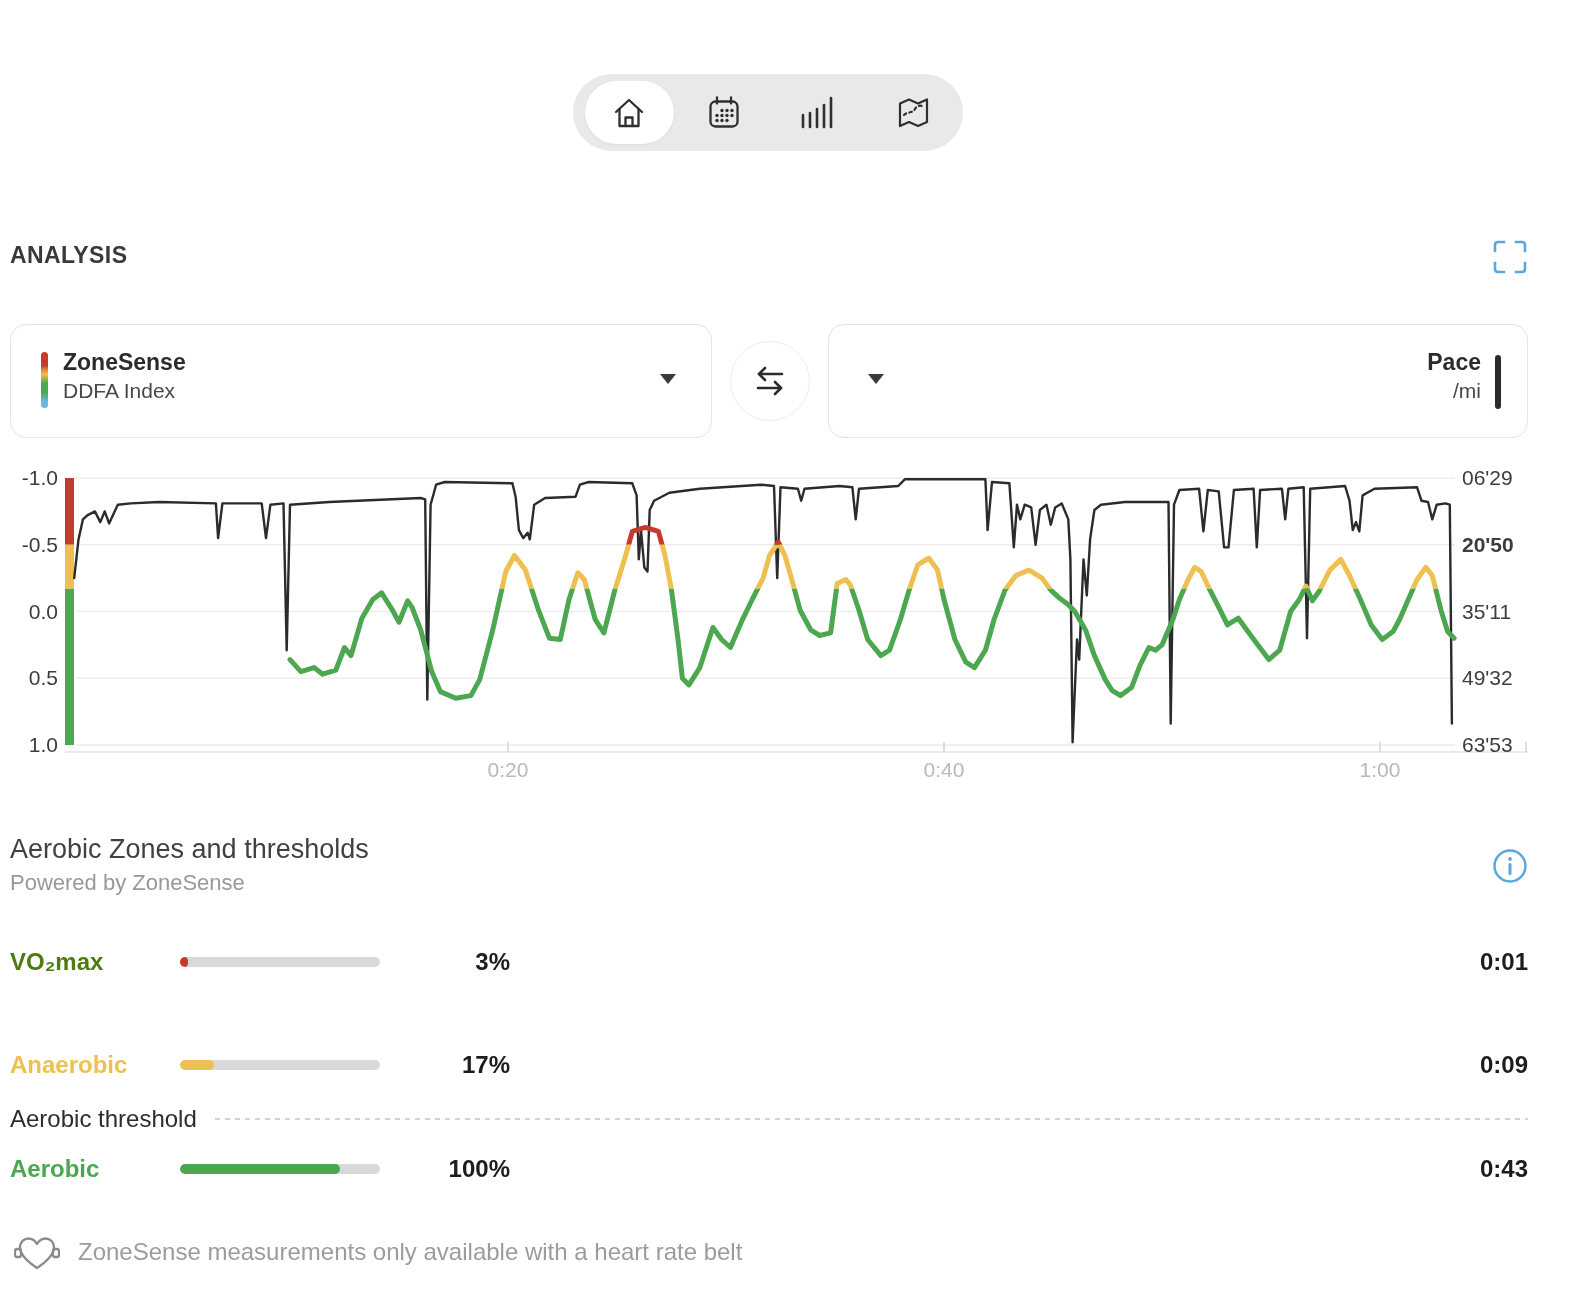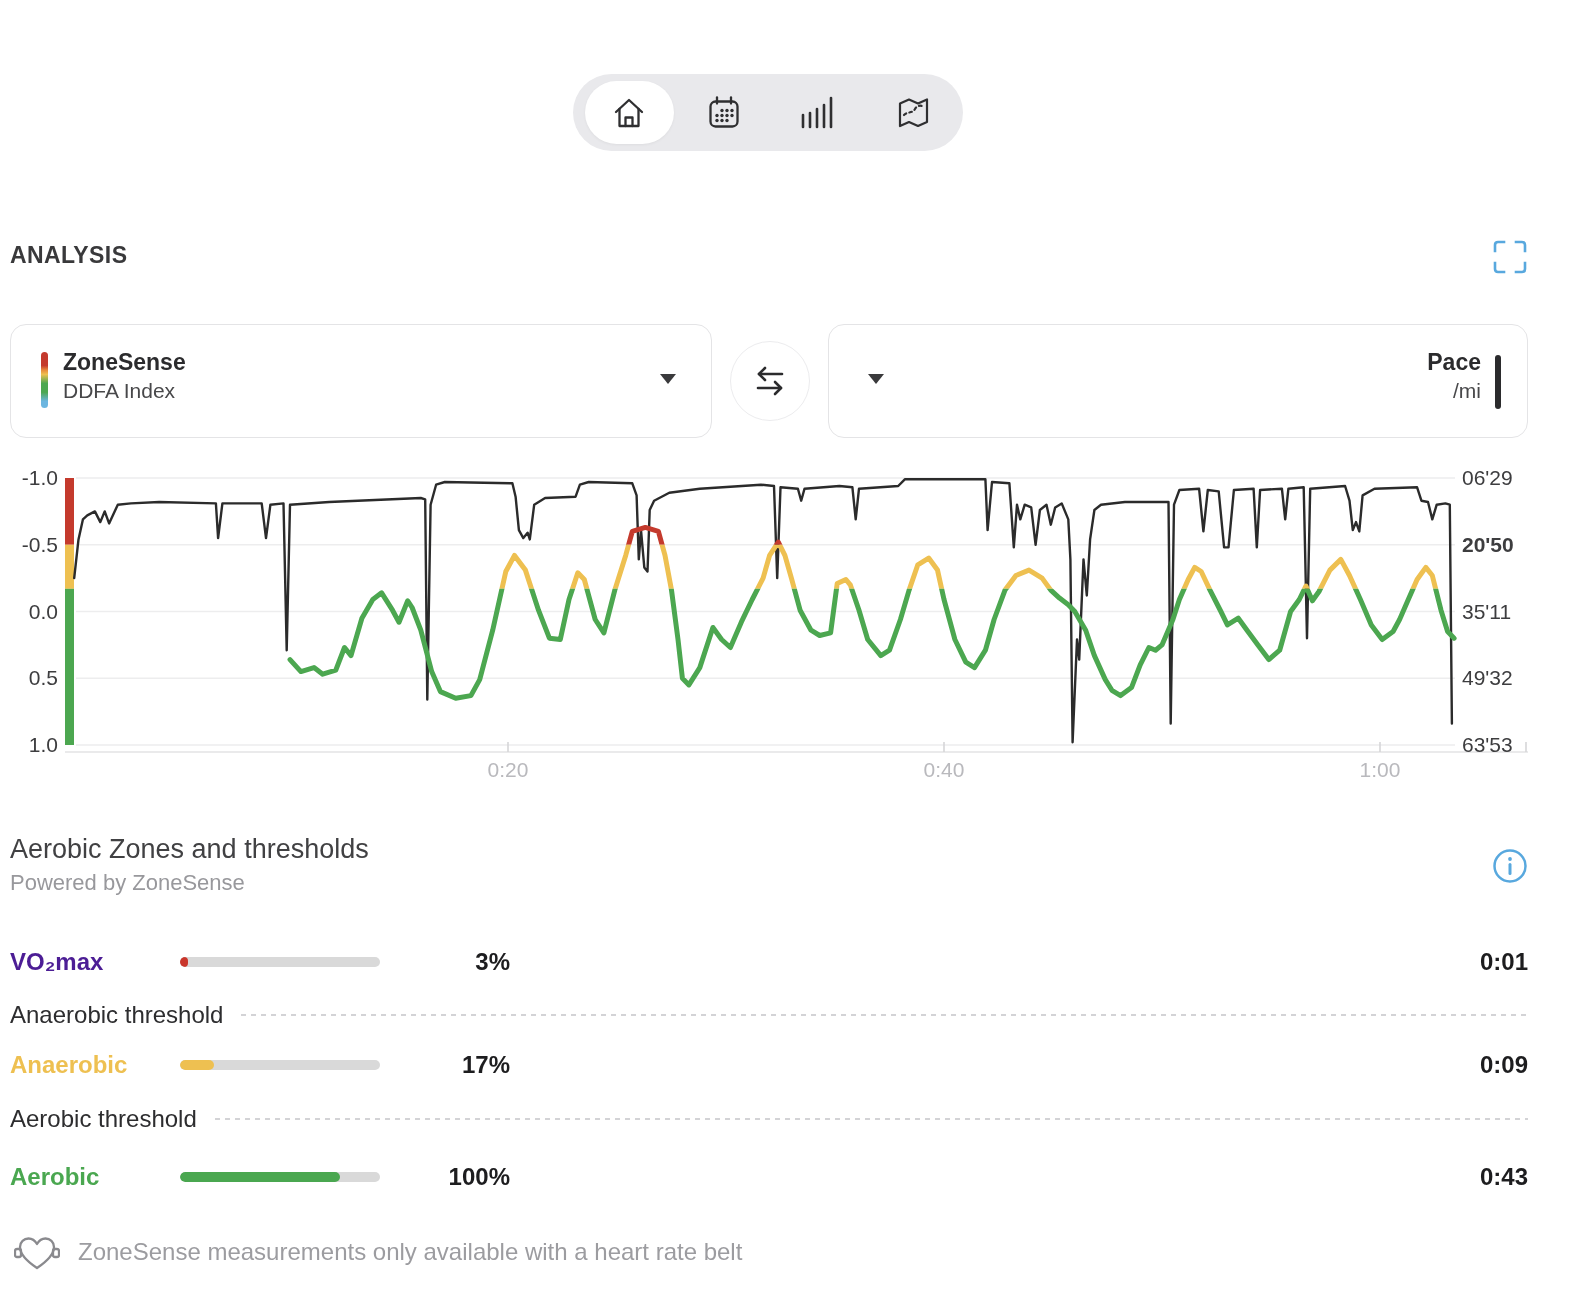--- a/index.html
+++ b/index.html
@@ -193,48 +193,44 @@
   <div class="zones-sub">Powered by ZoneSense</div>
   <button class="info-btn">
     <svg width="36" height="36" viewBox="0 0 36 36" fill="none" stroke="#58a8de" stroke-width="2.5" stroke-linecap="round">
       <circle cx="18" cy="18" r="15.5"></circle>
       <line x1="18" y1="16.5" x2="18" y2="25.5" stroke-width="3"></line>
       <circle cx="18" cy="11" r="1.9" fill="#58a8de" stroke="none"></circle>
     </svg>
   </button>
 
   <div class="zone-row" style="top:946px;">
-    <span class="zone-label" style="color: #4c1d95;">VO₂max</span>
+    <span class="zone-label" style="color: #4d7c0f;">VO₂max</span>
     <div class="zone-track">
       <div class="zone-fill" style="background: rgb(201, 54, 43); width: 3%;"></div>
     </div>
     <span class="zone-pct">3%</span>
     <span class="zone-time">0:01</span>
   </div>
 
-  <div class="thr-row" style="top:1000px;">
-    <span class="thr-label">Anaerobic threshold</span>
-    <span class="thr-line"></span>
-  </div>
 
   <div class="zone-row" style="top:1049px;">
     <span class="zone-label" style="color: rgb(238, 192, 81);">Anaerobic</span>
     <div class="zone-track">
       <div class="zone-fill" style="background: rgb(238, 192, 81); width: 17%;"></div>
     </div>
     <span class="zone-pct">17%</span>
     <span class="zone-time">0:09</span>
   </div>
 
   <div class="thr-row" style="top:1104px;">
     <span class="thr-label">Aerobic threshold</span>
     <span class="thr-line"></span>
   </div>
 
-  <div class="zone-row" style="top:1153px;margin-top:8px;">
+  <div class="zone-row" style="top:1153px;">
     <span class="zone-label" style="color: rgb(74, 167, 80);">Aerobic</span>
     <div class="zone-track">
       <div class="zone-fill" style="background: rgb(74, 167, 80); width: 80%;"></div>
     </div>
     <span class="zone-pct">100%</span>
     <span class="zone-time">0:43</span>
   </div>
 
   <svg class="abs" style="left:14px;top:1233px;" width="46" height="42" viewBox="0 0 46 42" fill="none" stroke="#8a8a8e" stroke-width="2.3" stroke-linejoin="round" stroke-linecap="round">
     <path d="M23 35 C11 27 6 20 6 14 C6 9 10 5.5 14.5 5.5 C18 5.5 21 7.5 23 11 C25 7.5 28 5.5 31.5 5.5 C36 5.5 40 9 40 14 C40 20 35 27 23 35 Z"></path>

